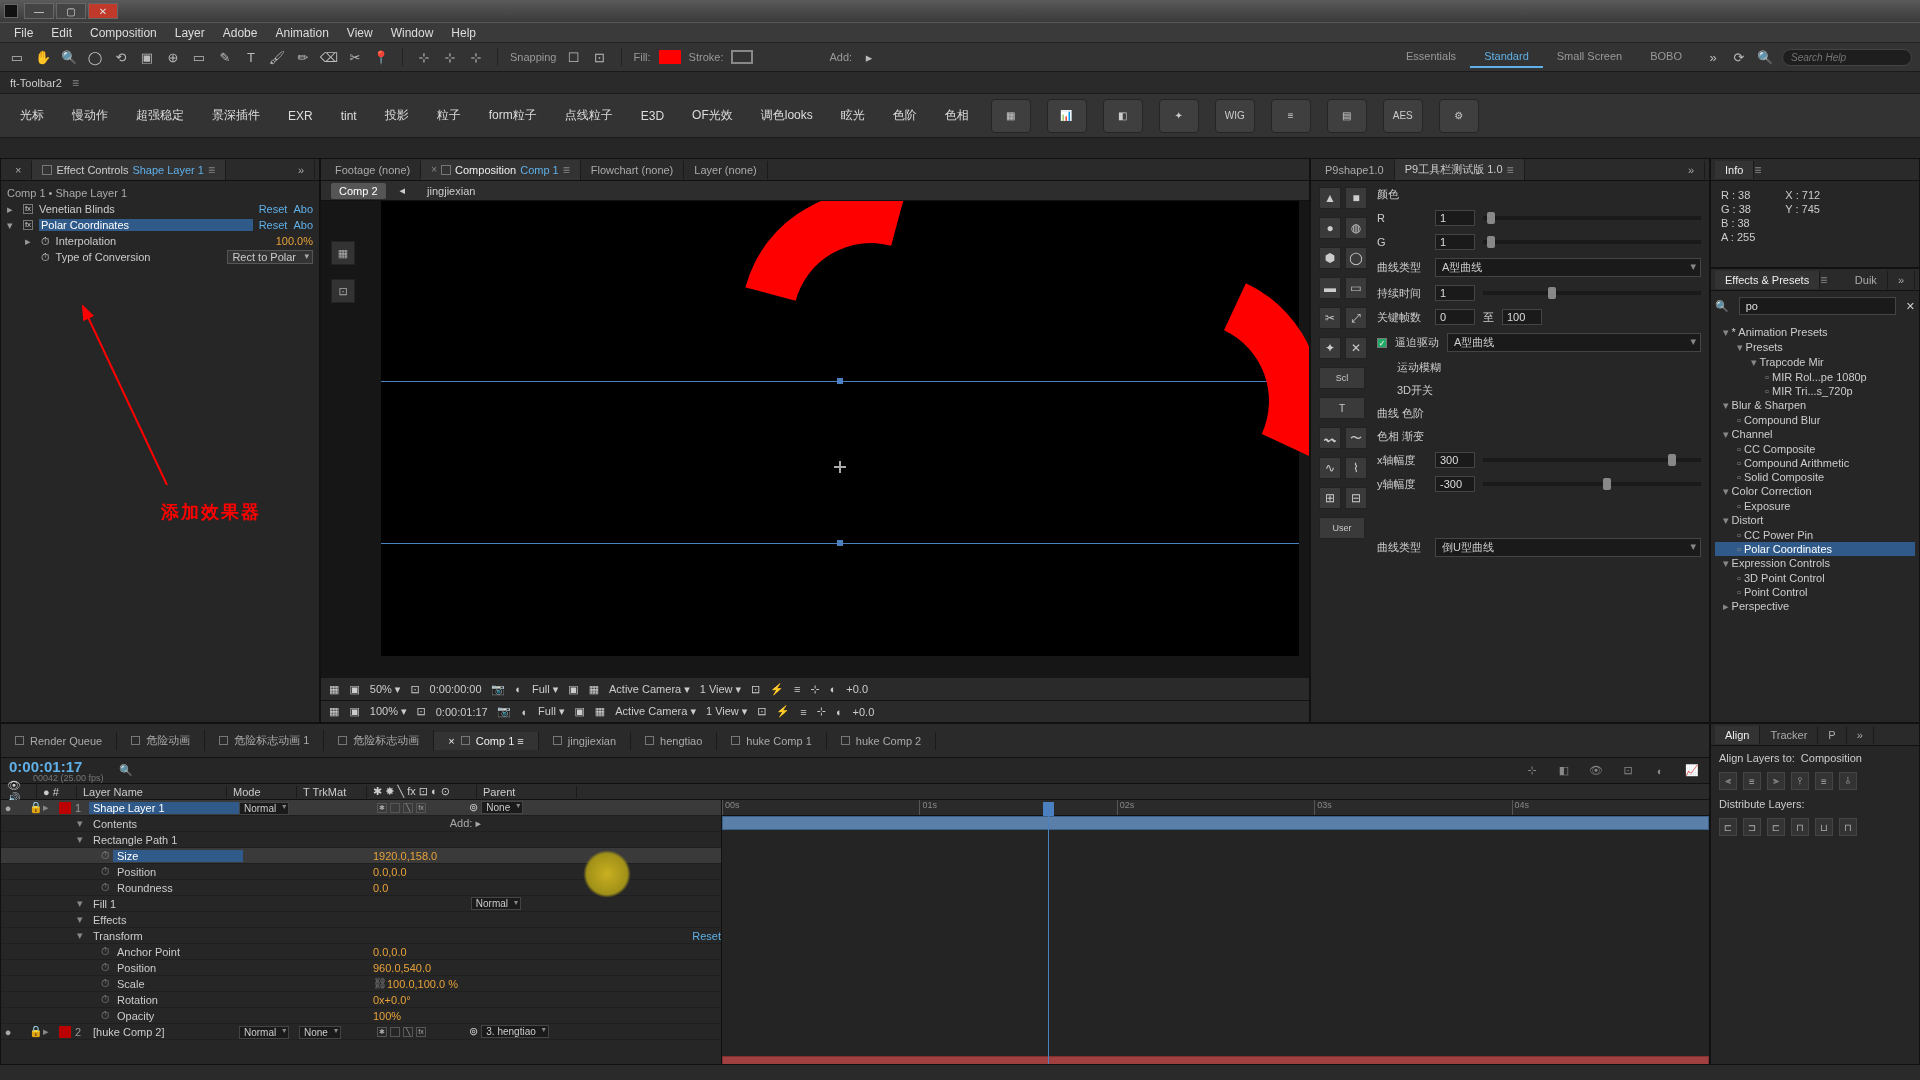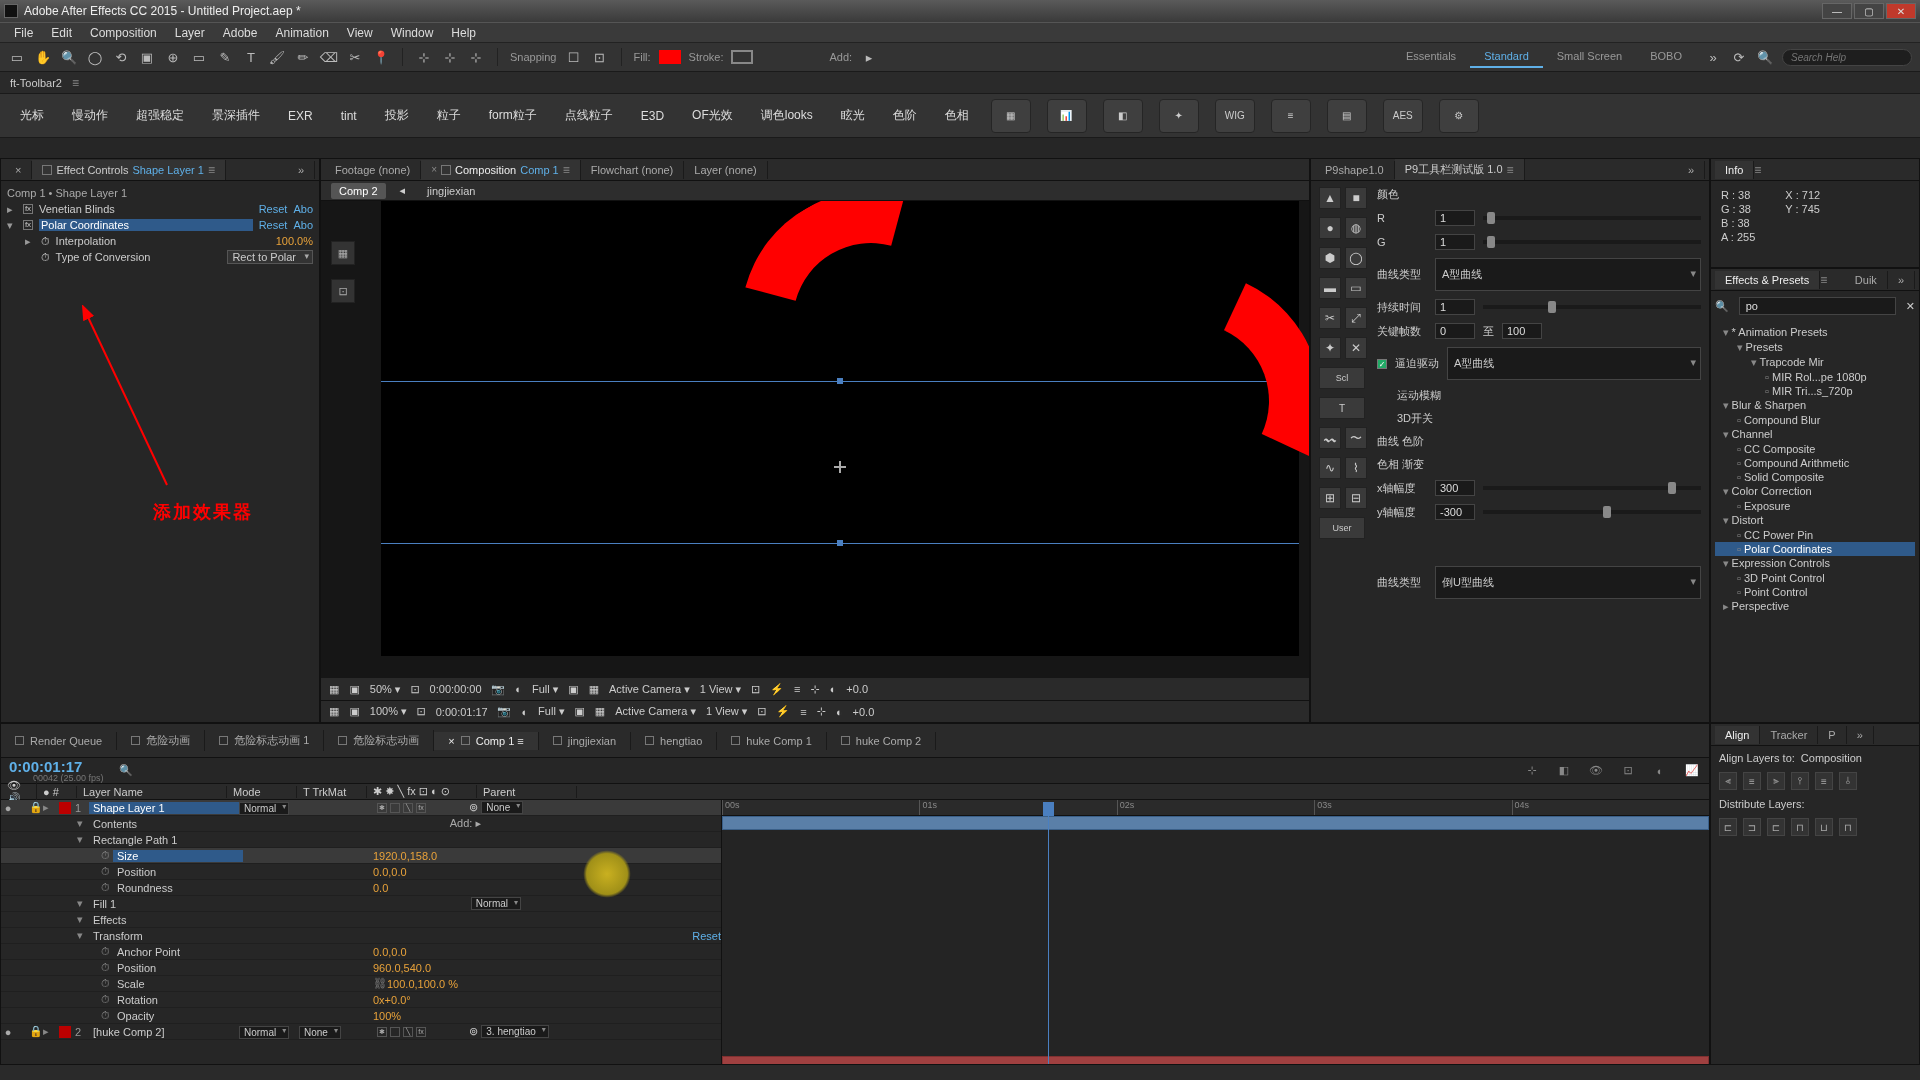--- a/index.html
+++ b/index.html
@@ -59,21 +59,21 @@
 .ec-row .fx { width:10px; height:10px; border:1px solid #777; font-size:8px; text-align:center; line-height:8px; color:#ccc;}
 .ec-row .nm { flex:1; color:#ccc;}
 .ec-row .nm.sel { background:#2f5a8a; color:#fff; padding:0 2px;}
 .ec-row .val { color:#e8a23a; }
 .ec-row .reset { color:#5fb0e8; }
 .ec-row .abt { color:#5fb0e8; }
 .ec-row .dd { border:1px solid #555; padding:0 16px 0 4px; background:#333; position:relative;}
 .ec-row .dd::after{content:"▾"; position:absolute; right:3px; top:0; font-size:9px; color:#aaa;}
 .ec-arrow-area { position:relative; flex:1; }
 .arrow-svg { position:absolute; top:40px; left:40px; }
-.arrow-text { position:absolute; top:235px; left:146px; color:#f00; font-size:18px; font-weight:bold; letter-spacing:2px;}
+.arrow-text { position:absolute; top:235px; left:154px; color:#f00; font-size:18px; font-weight:bold; letter-spacing:2px;}
 
 
 .comp { flex:1; display:flex; flex-direction:column; }
 .comp-tabs2 { height:20px; background:#2d2d2d; display:flex; align-items:center; padding:0 10px; gap:14px; border-bottom:1px solid #111; color:#aaa; font-size:11px;}
 .comp-tabs2 .ct2 { padding:2px 8px; }
 .comp-tabs2 .ct2.active { background:#555; color:#fff; border-radius:2px;}
 .viewer { flex:1; background:#161616; position:relative; overflow:hidden;}
 .canvas { position:absolute; left:60px; right:10px; top:0; bottom:22px; background:#000;}
 .guide-h { position:absolute; left:0; right:0; height:1px; background:#4a7fc0; }
 .guide-top { top:180px; } .guide-bot { top:342px; }
@@ -100,21 +100,21 @@
 .rightcol .panel { border-left:1px solid #111;}
 .p9-body { padding:6px 8px; display:flex; gap:10px; }
 .p9-col1 { display:flex; flex-direction:column; gap:8px; }
 .p9-col1 .ic { width:22px; height:22px; background:#3a3a3a; border:1px solid #222; display:flex; align-items:center; justify-content:center; color:#ccc; font-size:12px;}
 .p9-col2 { display:flex; flex-direction:column; gap:8px; flex:1;}
 .p9-row { display:flex; align-items:center; gap:8px; }
 .p9-row .lbl { width:50px; color:#ccc;}
 .p9-row .inp { background:#1a1a1a; border:1px solid #444; padding:1px 4px; width:40px; color:#ddd;}
 .p9-row .sld { flex:1; height:4px; background:#1a1a1a; position:relative;}
 .p9-row .sld .th { position:absolute; top:-4px; width:8px; height:12px; background:#888; border-radius:2px;}
-.p9-row .dd2 { background:#1a1a1a; border:1px solid #444; padding:8px 6px; flex:1; position:relative;}
+.p9-row .dd2 { background:#1a1a1a; border:1px solid #444; padding:1px 6px; flex:1; position:relative;}
 .p9-row .dd2::after{content:"▾";position:absolute;right:4px;color:#888;}
 .p9-row .chk { width:10px; height:10px; border:1px solid #777; background:#2a6; font-size:8px; text-align:center; line-height:9px; color:#fff;}
 .p9-pair { display:flex; gap:4px; }
 
 
 .farright { flex:0 0 210px; display:flex; flex-direction:column;}
 .info-body { padding:8px 10px; display:flex; gap:30px; font-size:10px; color:#ccc;}
 .info-col { display:flex; flex-direction:column; gap:2px;}
 .ep-search { margin:4px 6px; background:#1a1a1a; border:1px solid #444; padding:2px 6px; color:#ddd; font-size:11px;}
 .ep-tree { padding:4px 4px; font-size:11px; overflow:auto; flex:1;}
@@ -176,21 +176,20 @@
 
 .statusbar { position:absolute; bottom:0; left:0; right:0; height:16px; background:#2a2a2a; border-top:1px solid #111;}
 
 .hmenu { color:#888; font-size:12px; cursor:pointer;}
 </style>
 </head>
 <body>
 
 <div class="titlebar">
   <span class="ae-icon"></span>
-  <span class="title">Adobe After Effects CC 2015 - Untitled Project.aep *</span>
   <div class="winbtns">
     <div class="winbtn">—</div>
     <div class="winbtn">▢</div>
     <div class="winbtn close">✕</div>
   </div>
 </div>
 
 <div class="menubar" id="menubar">
     <span class="mi">File</span>
     <span class="mi">Edit</span>

